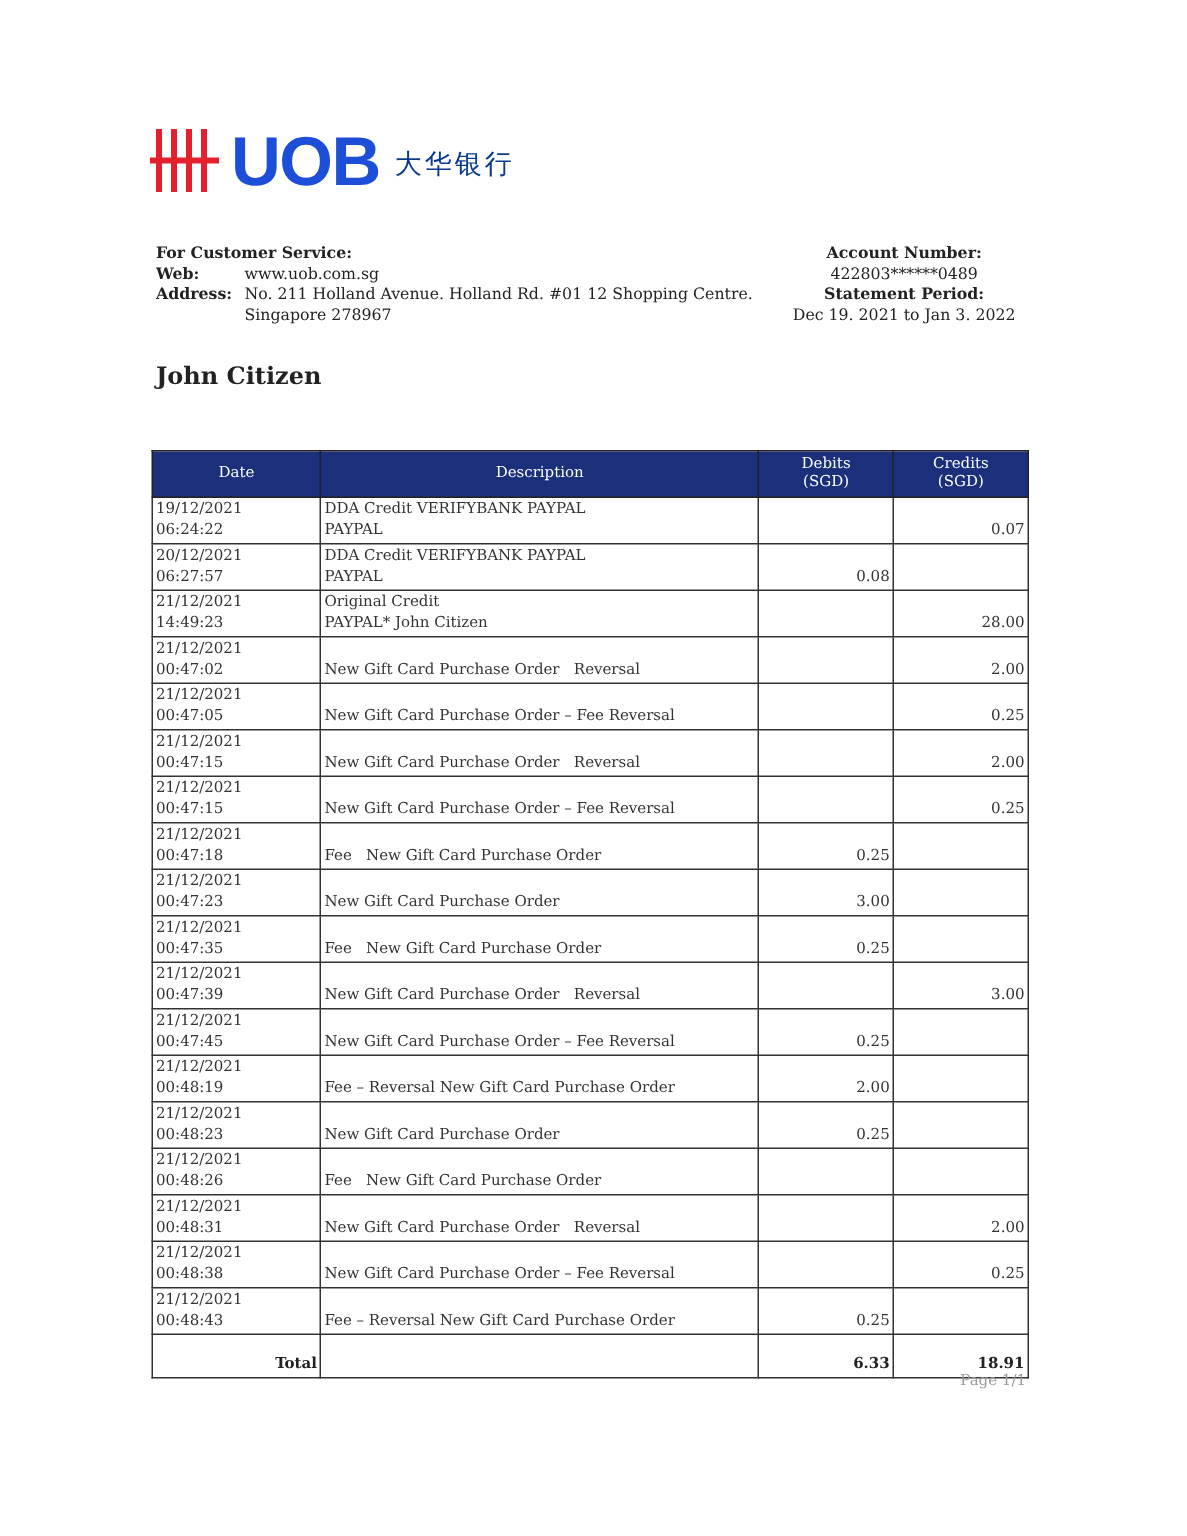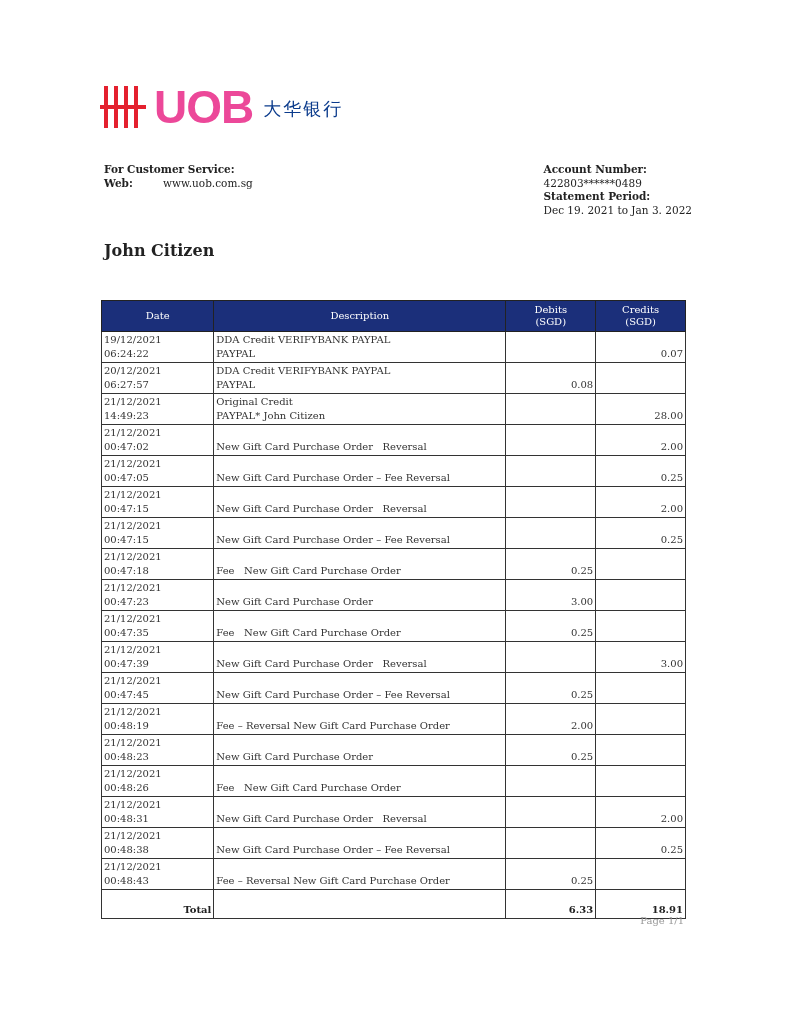--- a/index.html
+++ b/index.html
@@ -1,30 +1,30 @@
 <!DOCTYPE html>
 <html><head>
 <meta charset="utf-8">
 <style>
   html, body { margin: 0; padding: 0; background: #ffffff; }
   body { width: 791px; height: 1024px; position: relative; font-family: "DejaVu Serif", serif; color: #222; overflow: hidden; }
   .logo { position: absolute; left: 100px; top: 82px; height: 50px; display: flex; align-items: center; }
   .logo-mark { width: 46px; height: 46px; position: relative; margin-right: 8px; }
   .logo-mark .v { position: absolute; top: 2px; width: 4px; height: 42px; background: #e4202e; }
   .logo-mark .h { position: absolute; left: 0; top: 21px; width: 46px; height: 4px; background: #e4202e; }
-  .logo-text { font-family: "Liberation Sans", sans-serif; font-weight: bold; font-size: 46px; color: #ec4899; letter-spacing: -1px; line-height: 1; }
+  .logo-text { font-family: "Liberation Sans", sans-serif; font-weight: bold; font-size: 46px; color: #1d4ed8; letter-spacing: -1px; line-height: 1; }
   .logo-cn { font-family: Liberation Serif, serif; font-size: 18px; color: #0b3b8c; margin-left: 10px; margin-top: 4px; letter-spacing: 2px; }
 
   .cs { position: absolute; left: 104px; top: 163px; font-size: 10.5px; line-height: 13.5px; }
   .cs .title { font-weight: bold; }
   .cs .row { display: flex; }
   .cs .lbl { font-weight: bold; width: 59px; }
   .cs .indent { padding-left: 59px; }
 
-  .acct { position: absolute; right: 99px; top: 163px; font-size: 10.5px; line-height: 13.5px; text-align: left; }
+  .acct { position: absolute; right: 114px; top: 163px; font-size: 10.5px; line-height: 13.5px; text-align: center; }
   .acct .b { font-weight: bold; }
 
   .cust { position: absolute; left: 104px; top: 244px; font-size: 16px; line-height: 13.5px; }
   .cust .name { font-weight: bold; }
 
   table.tx { position: absolute; left: 101px; top: 300px; width: 585px; border-collapse: collapse; font-size: 10px; }
   table.tx th { background: #1b2f7a; color: #fff; font-weight: normal; border: 1px solid #222; height: 28px; font-size: 10px; line-height: 12px; }
   table.tx td { border: 1px solid #333; vertical-align: bottom; padding: 1px 2px; height: 27px; line-height: 14px; color: #333; }
   table.tx td.date { width: 105px; vertical-align: top; }
   table.tx td.desc { width: 281px; }
@@ -47,20 +47,25 @@
   <span class="logo-text">UOB</span>
   <span class="logo-cn">大华银行</span>
 </div>
 
 <div class="cs">
   <div class="title">For Customer Service:</div>
   <div class="row">
       <span class="lbl">Web:</span>
       <span>www.uob.com.sg</span>
     </div>
+  <div class="row">
+      <span class="lbl">Address:</span>
+      <span>No. 211 Holland Avenue. Holland Rd. #01 12 Shopping Centre.</span>
+    </div>
+  <div class="indent">Singapore 278967</div>
 </div>
 
 <div class="acct">
   <div class="b">Account Number:</div>
   <div>422803******0489</div>
   <div class="b">Statement Period:</div>
   <div>Dec 19. 2021 to Jan 3. 2022</div>
 </div>
 
 <div class="cust">

